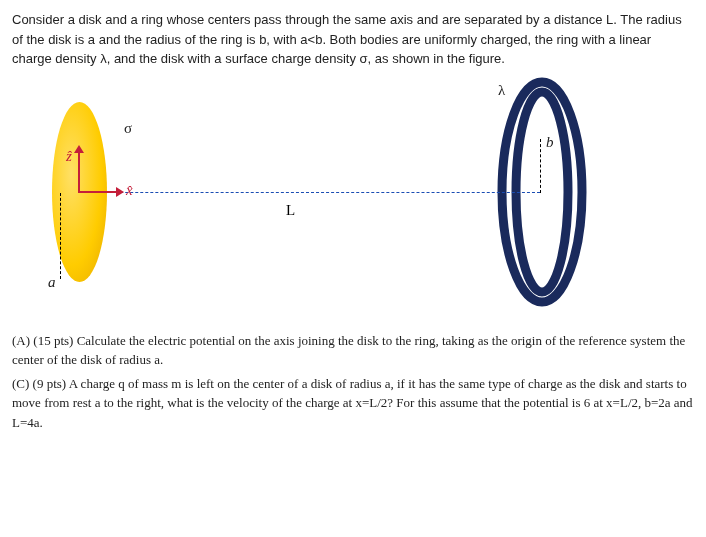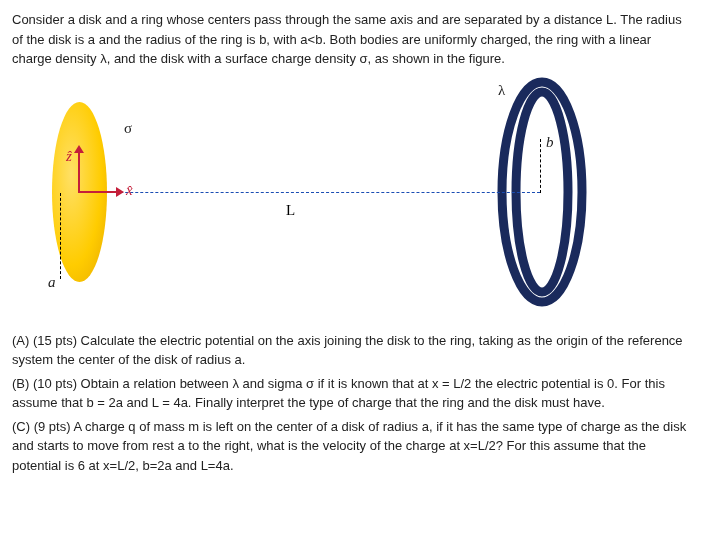--- a/index.html
+++ b/index.html
@@ -86,21 +86,21 @@
     .radius-b {
       position: absolute;
       left: 528px;
       top: 62px;
       width: 1px;
       height: 54px;
       border-left: 1.5px dashed #000;
     }
     .lbl { position: absolute; font-family: 'Times New Roman', serif; font-style: italic; font-size: 15px; }
     .hat { font-style: italic; }
-    .questions p { margin-bottom: 4px; }
+    .questions p { margin-bottom: 4px; font-family: Liberation Serif, serif; }
   </style>
 </head>
 <body>
 
 <div class="problem-text">
   <span>Consider a disk and a ring whose centers pass through the same axis and are separated by a distance L. The radius of the disk is a and the radius of the ring is b, with a&lt;b. Both bodies are uniformly charged, the ring with a linear charge density λ, and the disk with a surface charge density σ, as shown in the figure.</span>
 </div>
 
 <div class="figure-container">
   <div class="disk"></div>
@@ -123,15 +123,14 @@
   <span class="lbl" style="left:486px; top:2px; font-style:normal;">λ</span>
   <span class="lbl hat" style="left:54px; top:68px; color:#c41e3a;">ẑ</span>
   <span class="lbl hat" style="left:114px; top:102px; color:#c41e3a;">x̂</span>
   <span class="lbl" style="left:274px; top:122px; color:#000; font-style:normal;">L</span>
   <span class="lbl" style="left:36px; top:194px;">a</span>
   <span class="lbl" style="left:534px; top:54px;">b</span>
 </div>
 
 <div class="questions">
   <p>(A) (15 pts) Calculate the electric potential on the axis joining the disk to the ring, taking as the origin of the reference system the center of the disk of radius a.</p>
-  <p>(B) (10 pts) Obtain a relation between λ and sigma σ if it is known that at x = L/2 the electric potential is 0. For this assume that b = 2a and L = 4a. Finally interpret the type of charge that the ring and the disk must have.</p>
   <p>(C) (9 pts) A charge q of mass m is left on the center of a disk of radius a, if it has the same type of charge as the disk and starts to move from rest a to the right, what is the velocity of the charge at x=L/2? For this assume that the potential is 6 at x=L/2, b=2a and L=4a.</p>
 </div>
 
 </body></html>

